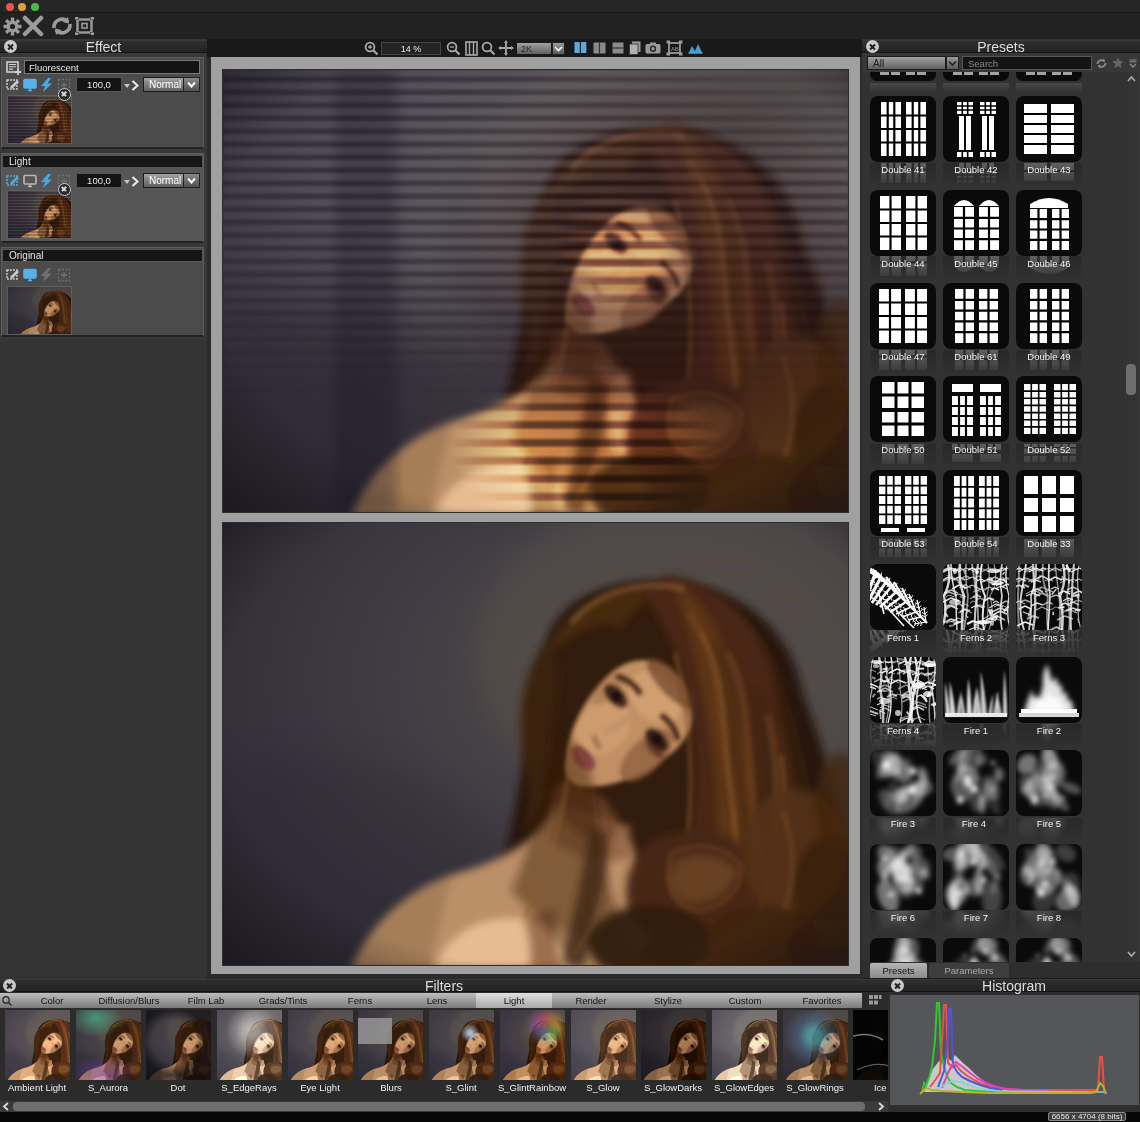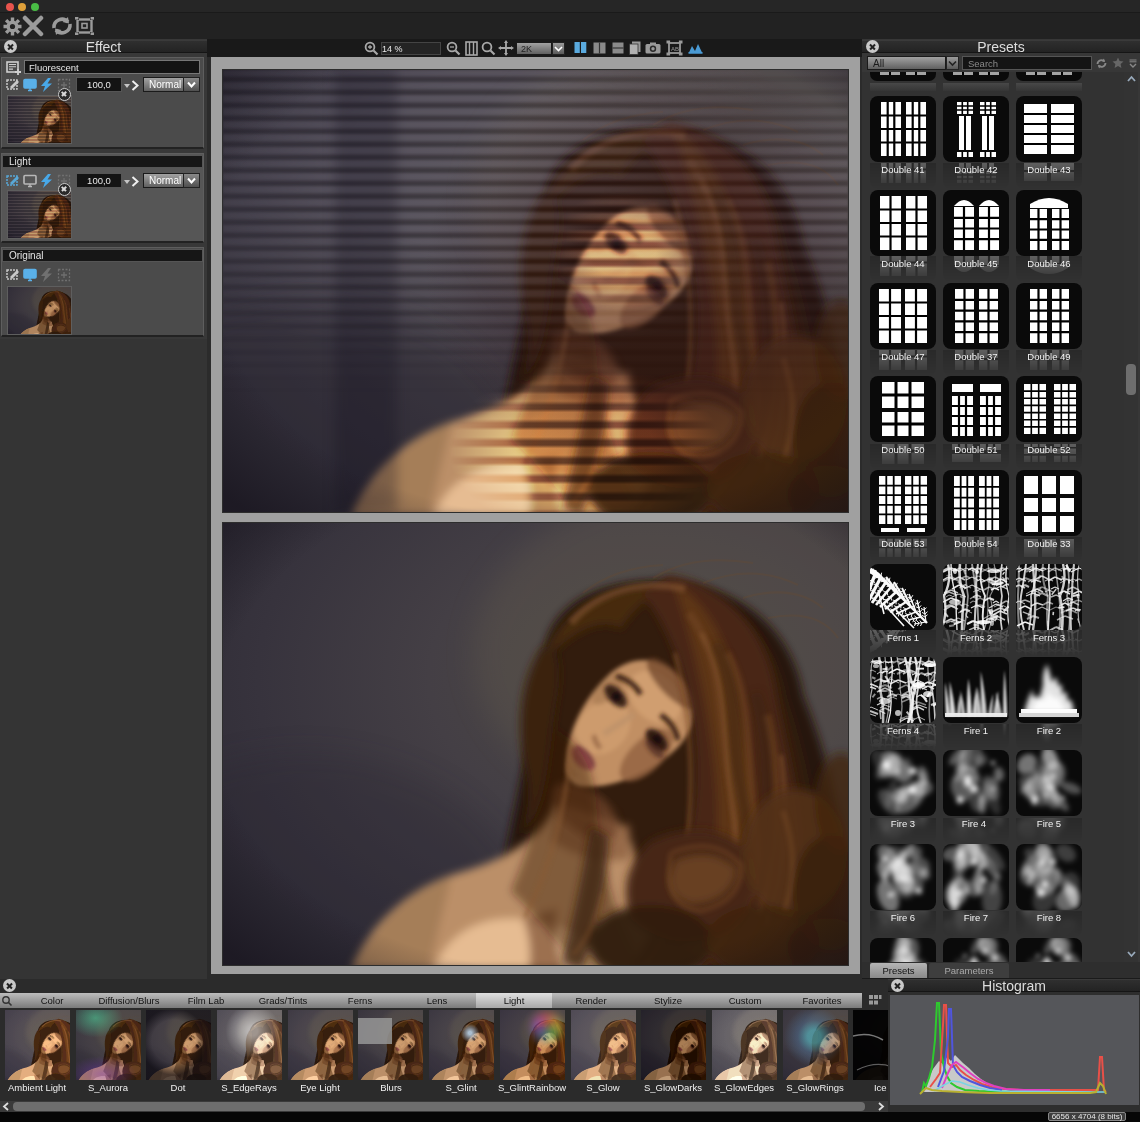--- a/index.html
+++ b/index.html
@@ -315,21 +315,21 @@
         <use href="#lady"></use>
       </svg>
     </div>
 <div class="abs" style="left:0;top:339px;width:207px;height:640px;background:#343434"></div>
 <div class="abs" style="left:207px;top:39px;width:655px;height:18px;background:#191919"></div>
 <svg class="icn" style="left:364px;top:41px" width="15" height="15" viewBox="0 0 15 15">
       <circle cx="6" cy="6" r="4.4" fill="none" stroke="#a8a8a8" stroke-width="1.8"></circle>
       <path d="M9.5 9.5 L13.5 13.5" stroke="#a8a8a8" stroke-width="2.2"></path>
       <path d="M4 6 h4 M6 4 v4" stroke="#a8a8a8" stroke-width="1.3"></path>
     </svg>
-<div class="field" style="left:381px;top:42px;width:60px;height:13px;line-height:12px;text-align:left;font-size:9px;border-color:#444;background:#242424">14 %</div>
+<div class="field" style="left:381px;top:42px;width:60px;height:13px;line-height:12px;text-align:center;font-size:9px;border-color:#444;background:#242424">14 %</div>
 <svg class="icn" style="left:446px;top:41px" width="15" height="15" viewBox="0 0 15 15">
       <circle cx="6" cy="6" r="4.4" fill="none" stroke="#a8a8a8" stroke-width="1.8"></circle>
       <path d="M9.5 9.5 L13.5 13.5" stroke="#a8a8a8" stroke-width="2.2"></path>
       <path d="M4 6 h4" stroke="#a8a8a8" stroke-width="1.3"></path>
     </svg>
 <svg class="icn" style="left:465px;top:41px" width="13" height="15" viewBox="0 0 13 15">
       <rect x="1" y="1" width="11" height="13" fill="none" stroke="#a8a8a8" stroke-width="1.6"></rect>
       <path d="M4.5 1 v13 M8.5 1 v13" stroke="#a8a8a8" stroke-width="1.4"></path>
     </svg>
 <svg class="icn" style="left:481px;top:41px" width="15" height="15" viewBox="0 0 15 15">
@@ -627,21 +627,21 @@
 <div class="refl" style="left:81px;top:278px">
         <div>
           <svg width="66" height="66" viewBox="0 0 66 66">
             <rect x="12" y="6" width="19" height="54" fill="#fff"></rect>
             <path d="M21.5 6 V60 M12 16.8 H31 M12 27.6 H31 M12 38.4 H31 M12 49.2 H31 " stroke="#000" stroke-width="2.2" fill="none"></path>
             <rect x="36" y="6" width="19" height="54" fill="#fff"></rect>
             <path d="M45.5 6 V60 M36 16.8 H55 M36 27.6 H55 M36 38.4 H55 M36 49.2 H55 " stroke="#000" stroke-width="2.2" fill="none"></path>
           </svg>
         </div>
       </div>
-<div class="tlabel" style="left:74px;top:279px">Double 37</div>
+<div class="tlabel" style="left:74px;top:279px">Double 61</div>
 <div class="tile" style="left:154px;top:211px">
         <svg width="66" height="66" viewBox="0 0 66 66">
           <rect x="14" y="6" width="17" height="54" fill="#fff"></rect>
           <path d="M22.5 6 V60 M14 16.8 H31 M14 27.6 H31 M14 38.4 H31 M14 49.2 H31 " stroke="#000" stroke-width="2.2" fill="none"></path>
           <rect x="36" y="6" width="17" height="54" fill="#fff"></rect>
           <path d="M44.5 6 V60 M36 16.8 H53 M36 27.6 H53 M36 38.4 H53 M36 49.2 H53 " stroke="#000" stroke-width="2.2" fill="none"></path>
         </svg>
       </div>
 <div class="refl" style="left:154px;top:278px">
         <div>
@@ -2127,20 +2127,21 @@
       <path d="M1 6 L4.5 2 L8 6" stroke="#9ab" stroke-width="1.8" fill="none"></path>
     </svg>
 <svg class="icn" style="left:1127px;top:950px" width="9" height="8" viewBox="0 0 9 8">
       <path d="M1 2 L4.5 6 L8 2" stroke="#9ab" stroke-width="1.8" fill="none"></path>
     </svg>
 <div class="abs" style="left:1126px;top:364px;width:10px;height:31px;background:#6e6e6e;border-radius:4px"></div>
 <div class="abs" style="left:862px;top:962px;width:278px;height:17px;background:#2e2e2e;border-bottom:1px solid #1a1a1a"></div>
 <div class="abs" style="left:870px;top:963px;width:57px;height:15px;background:linear-gradient(#b5b5b5,#8a8a8a);color:#111;font-size:9.5px;text-align:center;line-height:15px;border-radius:2px 2px 0 0">Presets</div>
 <div class="abs" style="left:929px;top:963px;width:80px;height:15px;background:#3e3e3e;color:#aaa;font-size:9.5px;text-align:center;line-height:15px;border-radius:2px 2px 0 0">Parameters</div>
 <div class="abs" style="left:0;top:979px;width:888px;height:133px;background:#2b2b2b"></div>
+<div class="hdr" style="left:0;top:979px;width:888px;height:13px;line-height:12px">Filters</div>
 <div class="xlight" style="left:3px;top:979px"></div>
 <div class="abs" style="left:0;top:993px;width:862px;height:15px;background:linear-gradient(#bdbdbd,#7b7b7b)"></div>
 <svg class="icn" style="left:1px;top:995px" width="12" height="12" viewBox="0 0 12 12">
       <circle cx="5" cy="5" r="3.2" fill="none" stroke="#333" stroke-width="1.4"></circle>
       <path d="M7.5 7.5 L10.5 10.5" stroke="#333" stroke-width="1.6"></path>
     </svg>
 <div class="ftab" style="left:14px;">Color</div>
 <div class="ftab" style="left:91px;">Diffusion/Blurs</div>
 <div class="ftab" style="left:168px;">Film Lab</div>
 <div class="ftab" style="left:245px;">Grads/Tints</div>

